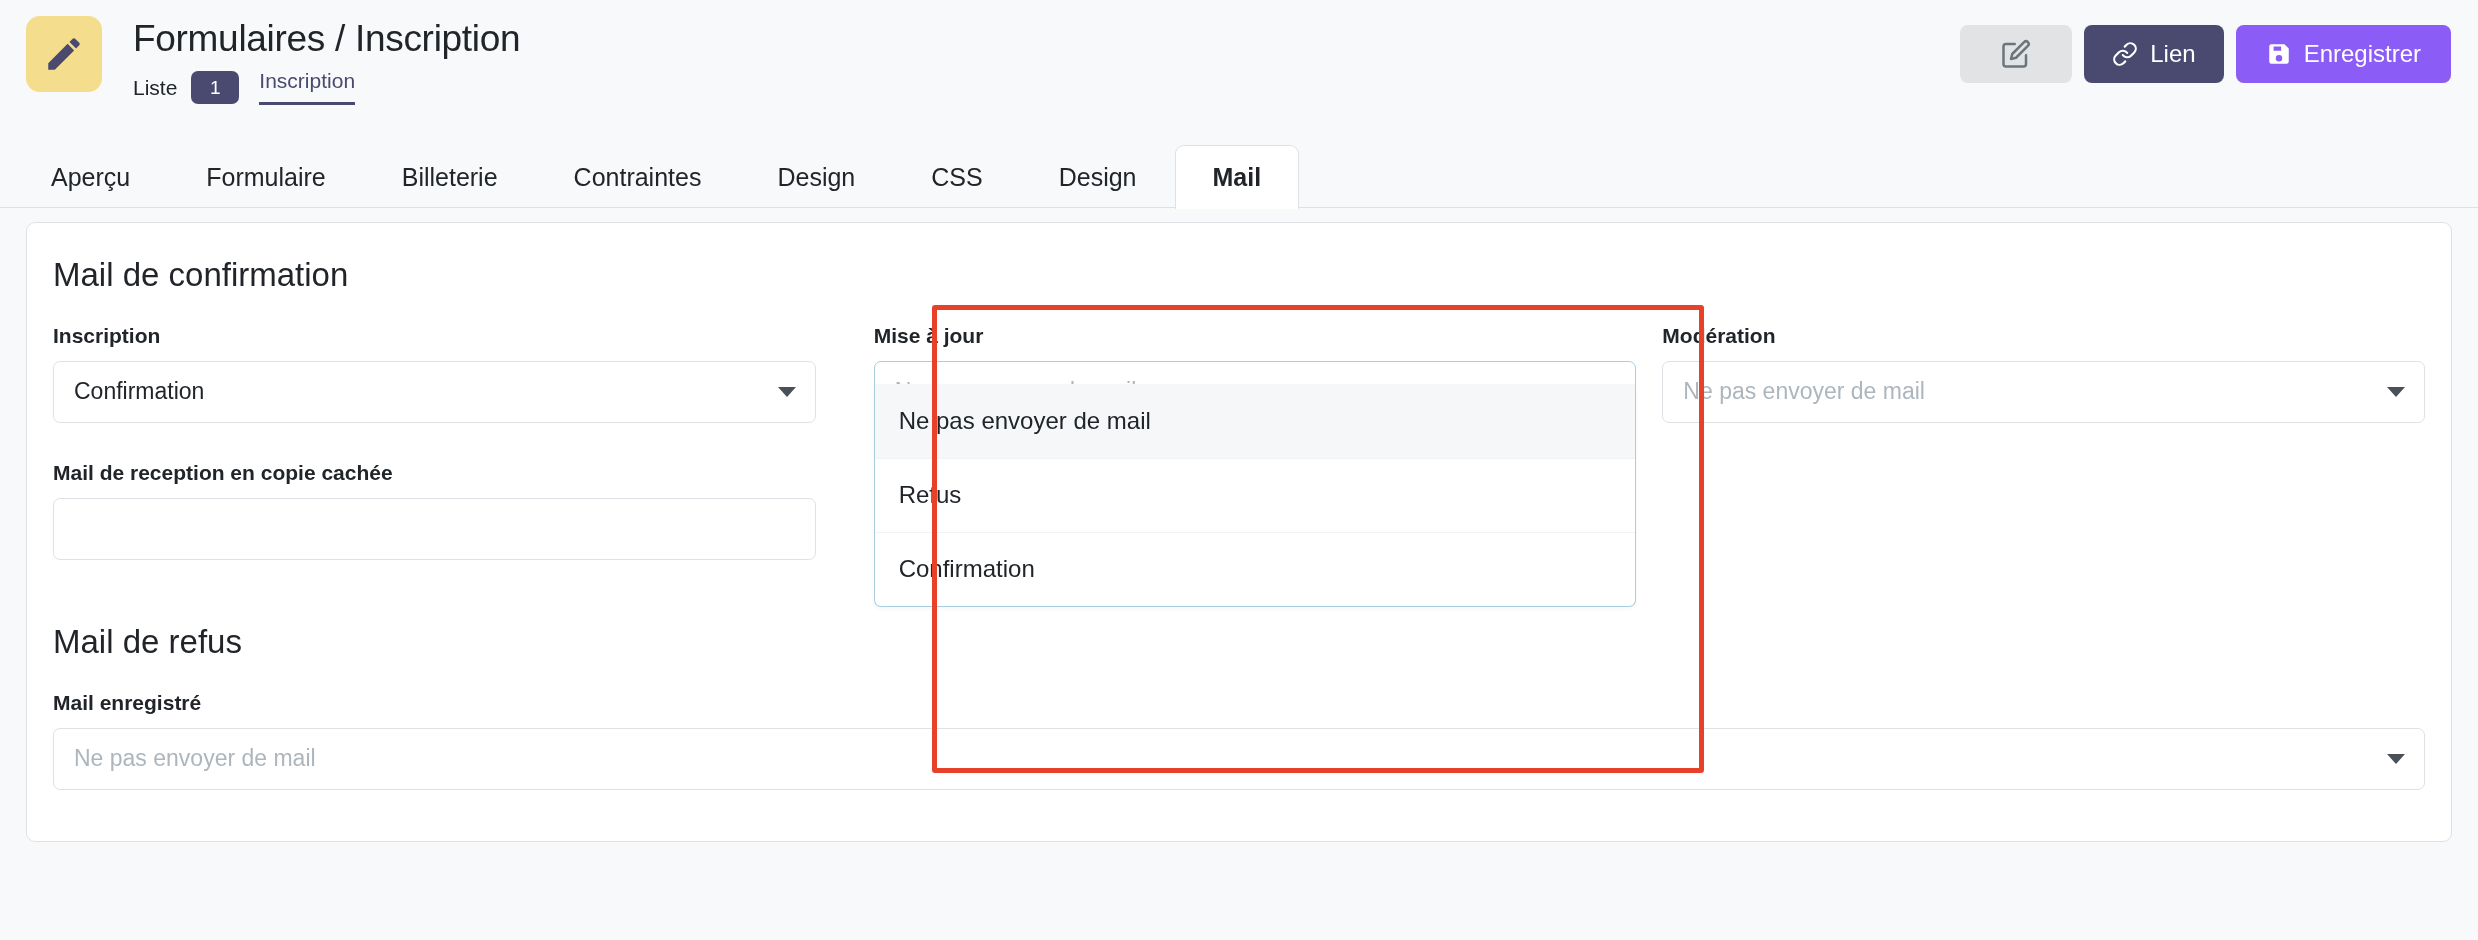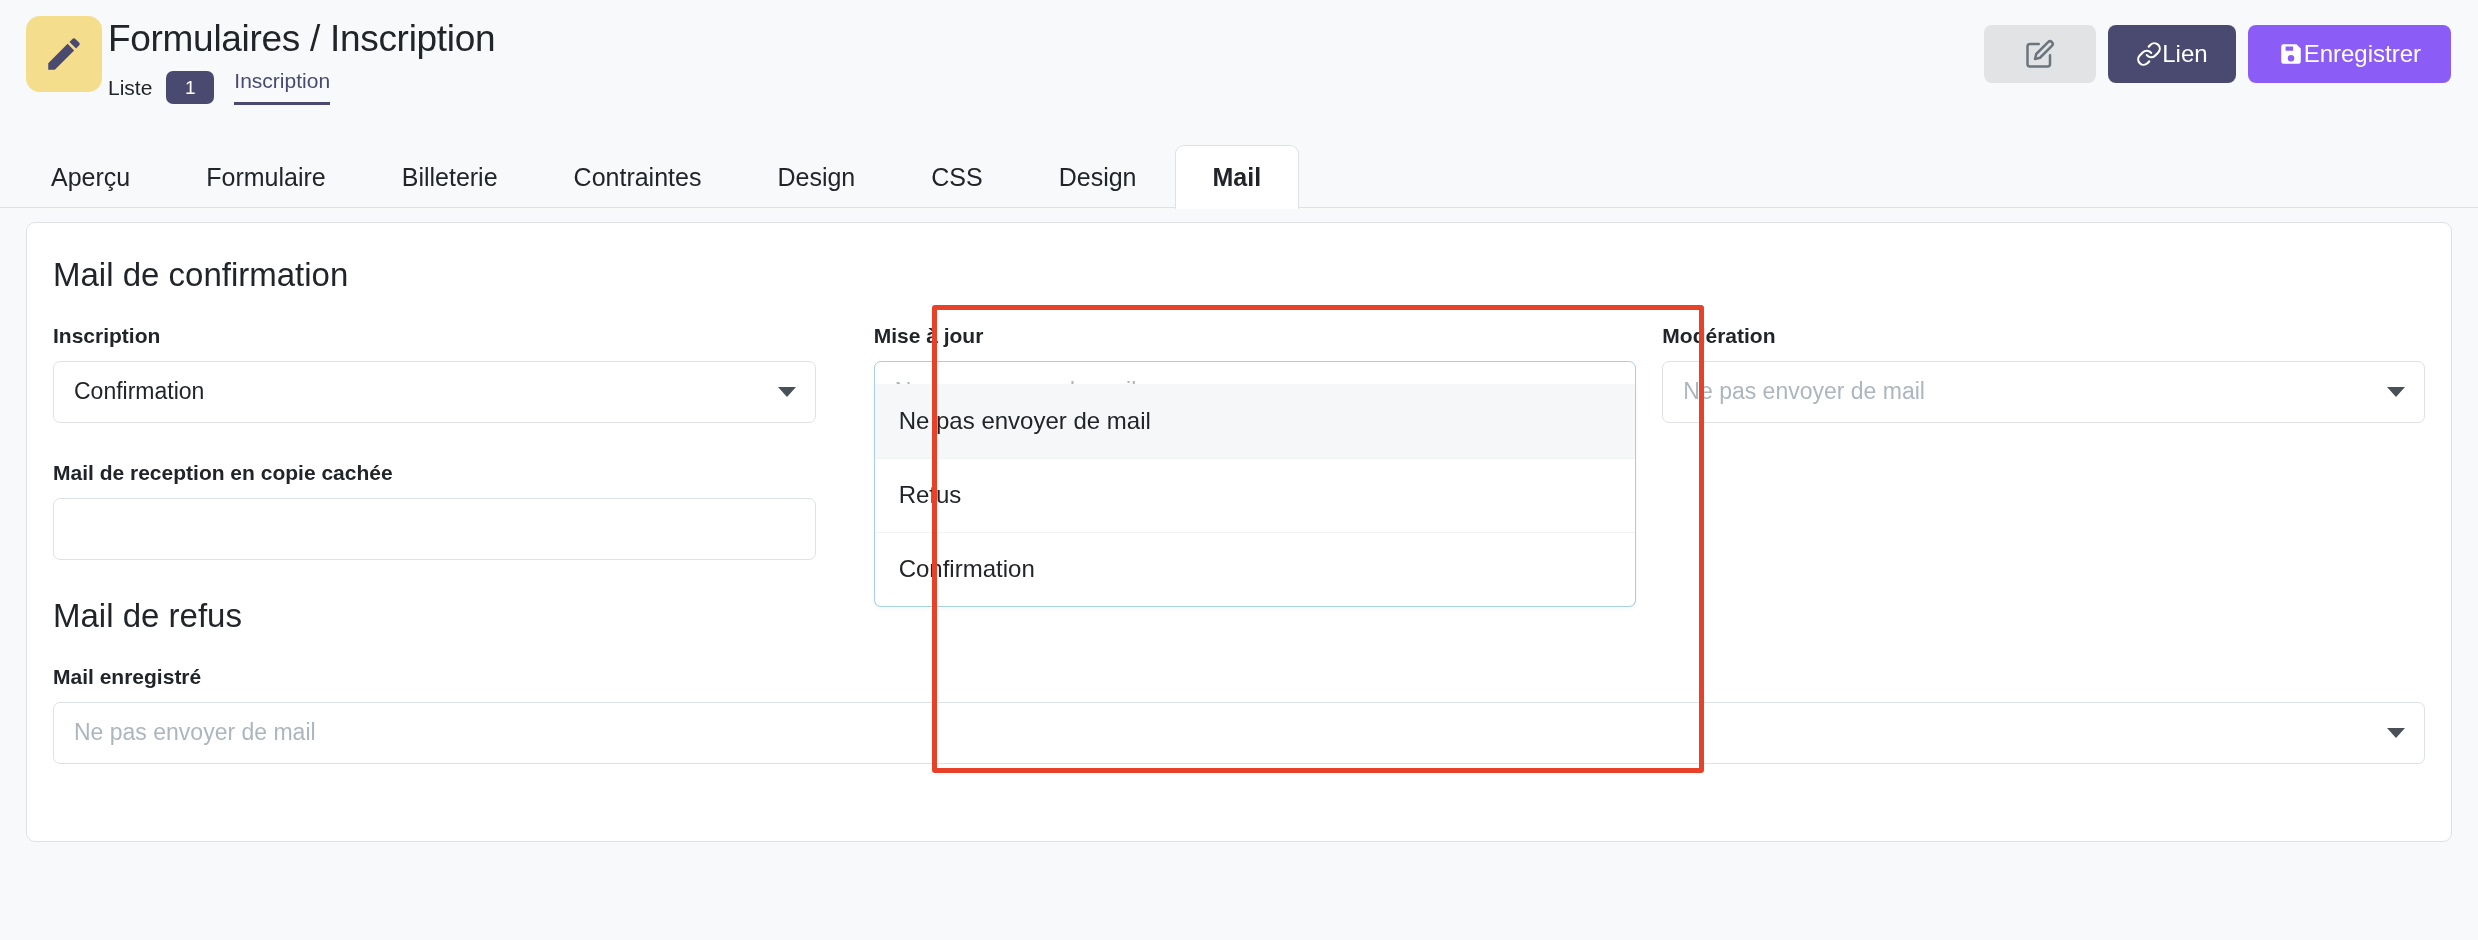--- a/index.html
+++ b/index.html
@@ -18,21 +18,21 @@
     height: 128px;
     background: #f8f9fa;
     display: flex;
     align-items: flex-start;
     padding: 16px 28px 0 26px;
   }
 
   .title-block {
     display: flex;
     align-items: flex-start;
-    gap: 6px;
+    gap: 31px;
   }
 
   .app-badge-icon {
     width: 76px;
     height: 76px;
     border-radius: 14px;
     background: #f4dd8c;
     display: flex;
     align-items: center;
     justify-content: center;
@@ -87,20 +87,21 @@
     top: 25px;
     right: 27px;
     display: flex;
     align-items: center;
     gap: 12px;
   }
   .btn {
     display: inline-flex;
     align-items: center;
     justify-content: center;
+    gap: 12px;
     border: none;
     border-radius: 8px;
     font-size: 24px;
     font-family: "Liberation Sans", sans-serif;
     cursor: pointer;
     height: 58px;
     padding: 0 24px;
     line-height: 1;
   }
   .btn-icon-only { width: 112px; padding: 0; background: #e2e3e5; }
@@ -158,21 +159,21 @@
     min-height: 620px;
   }
 
   .section-title {
     font-size: 33px;
     font-weight: 400;
     color: #212529;
     margin-bottom: 28px;
     line-height: 1.2;
   }
-  .section-title.second { margin-top: 36px; }
+  .section-title.second { margin-top: 62px; }
 
   .form-label {
     font-size: 21px;
     font-weight: 700;
     color: #212529;
     display: block;
     margin-bottom: 13px;
     line-height: 1.2;
   }
 

